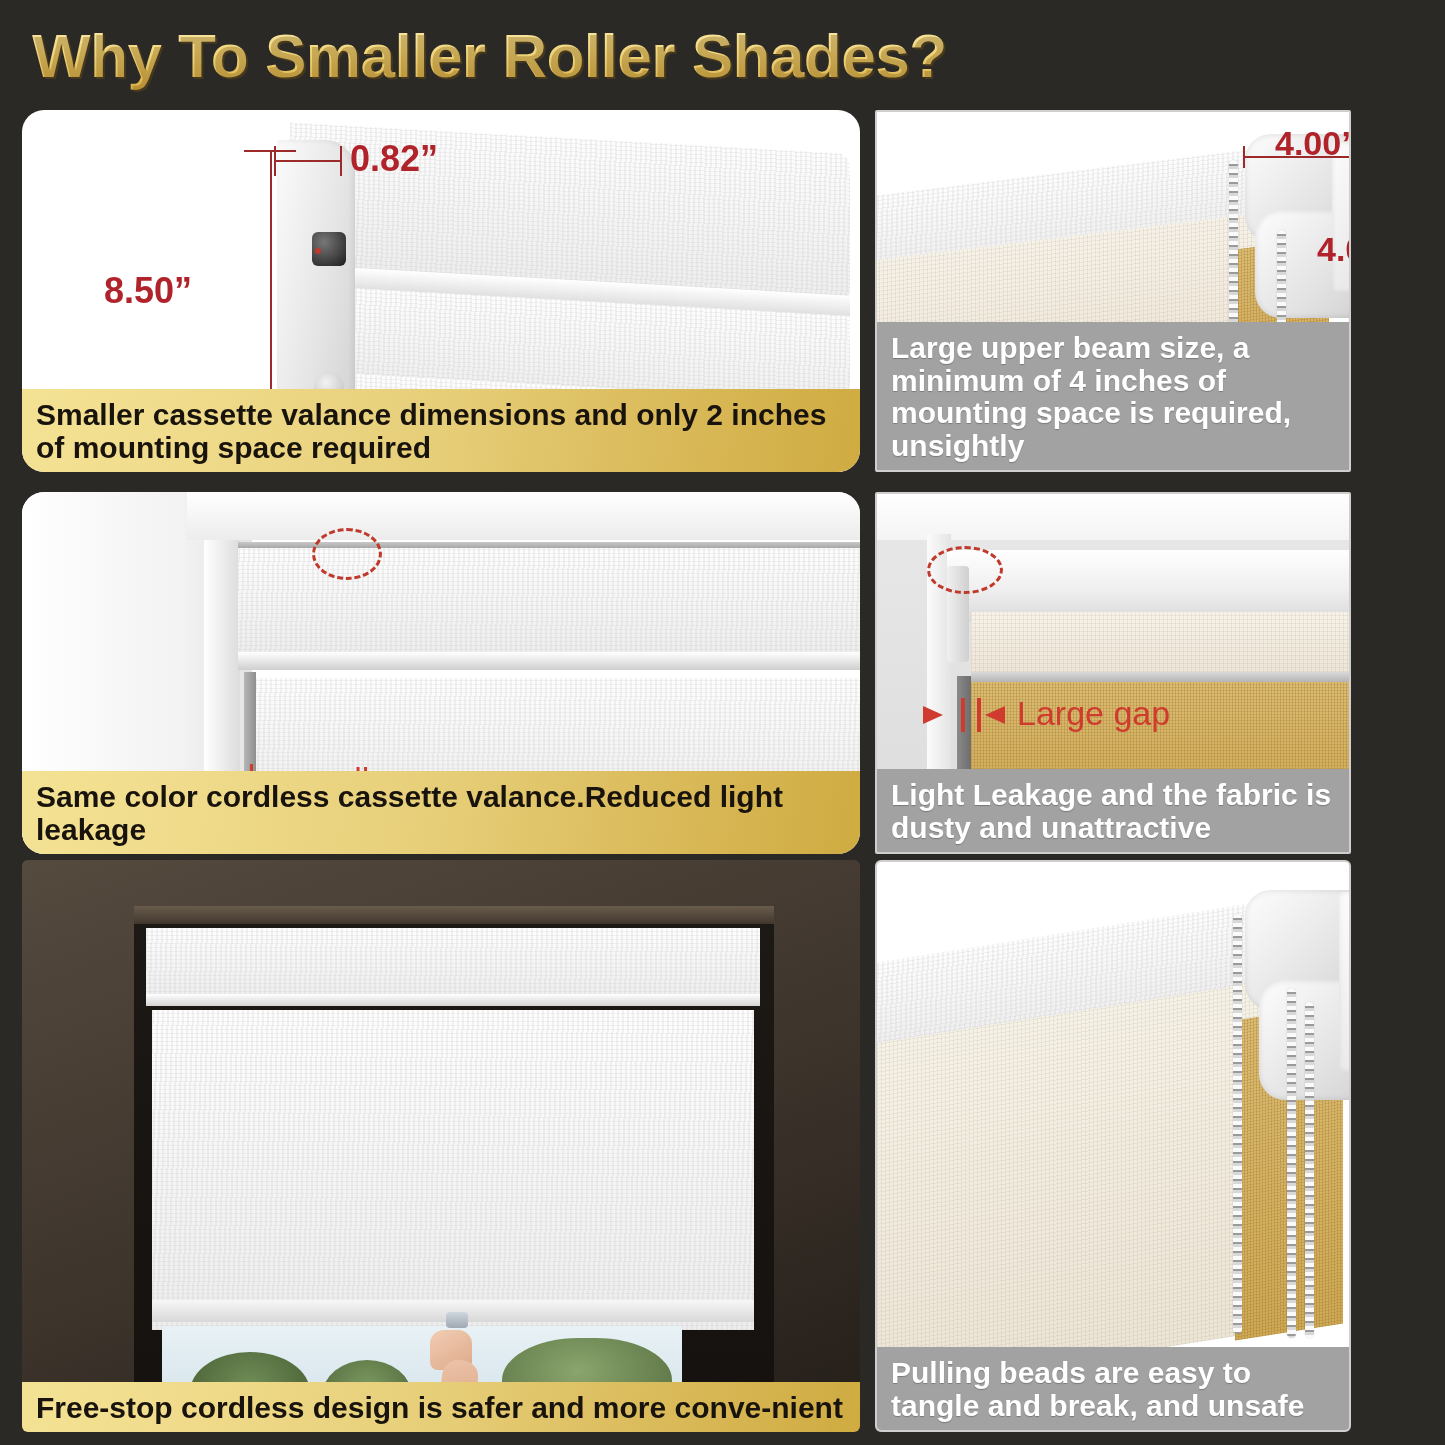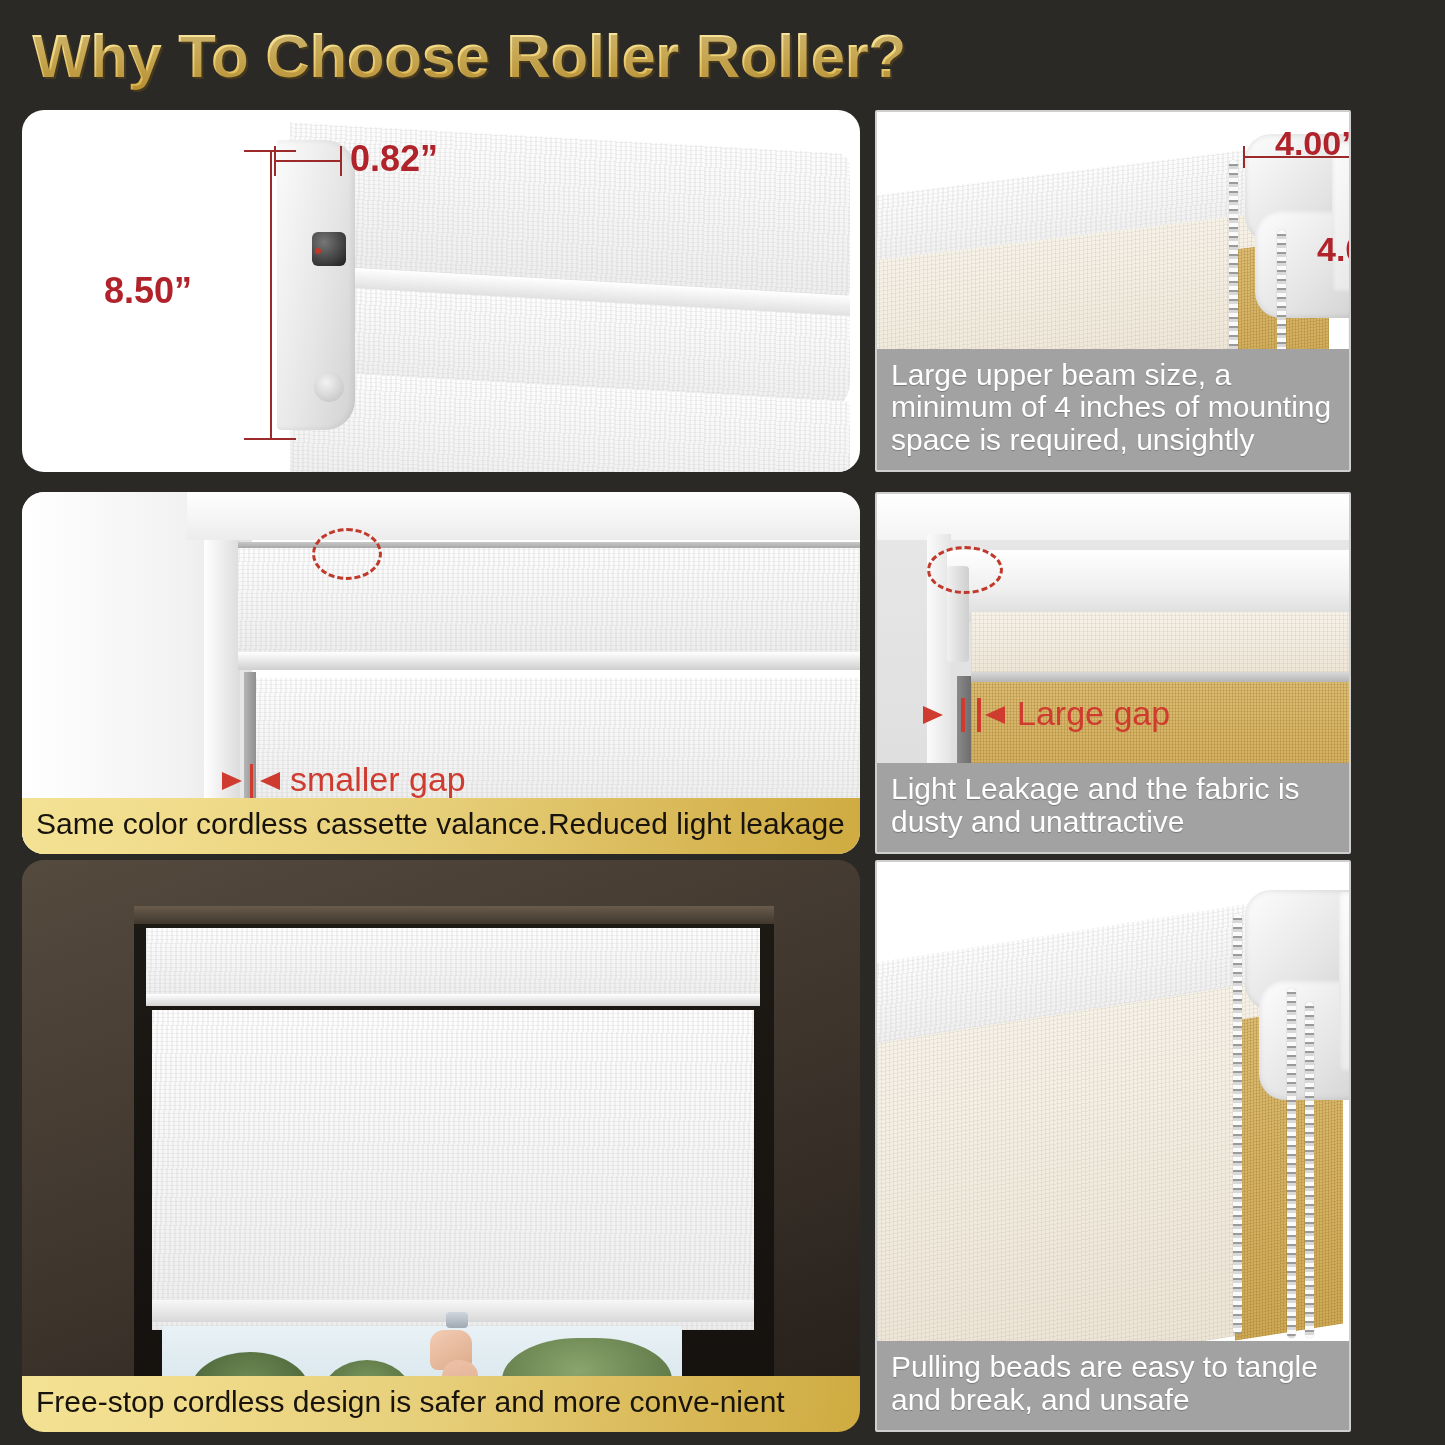--- a/index.html
+++ b/index.html
@@ -38,29 +38,29 @@
   #grid { position: absolute; left: 0; top: 110px; width: 1445px; height: 1335px; }
 
   .panel { position: absolute; overflow: hidden; }
 
   .panel.left  { left: 22px;  width: 838px; border-radius: 22px; }
   .panel.right { left: 875px; width: 476px; border-radius: 2px;
                  border: 2px solid #cfcfcf; }
 
   .panel.r1 { top: 0;   height: 362px; }
   .panel.r2 { top: 382; height: 362px; }
-  .panel.r3 { top: 750px; }
+  .panel.r3 { top: 750px; border-radius: 6px; }
 
   .photo { position: absolute; left: 0; top: 0; right: 0; bottom: 0; overflow: hidden; }
 
   
   .caption {
     position: absolute; left: 0; right: 0; bottom: 0;
-    padding: 10px 14px 14px 14px;
-    font-weight: normal;
+    padding: 10px 14px 8px 14px;
+    font-weight: bold;
     line-height: 1.08;
   }
   .caption.gold {
     background: linear-gradient(100deg,#f4e294 0%,#f0dc8c 18%,#e7cf7a 48%,#d9b958 78%,#cfab41 100%);
     color: #18130c;
     font-size: 30px;
   }
   .caption.gray {
     background: #a2a2a2;
     color: #ffffff;
@@ -106,21 +106,21 @@
   }
   .bracket {
     position:absolute; background:linear-gradient(135deg,#fdfdfd,#e3e3e3 60%,#cfcfcf);
     border-radius:26px; box-shadow:inset 0 0 6px rgba(0,0,0,.12);
   }
 </style>
 </head>
 <body>
 
 <div id="title-bar">
-  <div id="page-title">Why To Choose Roller Roller?</div>
+  <div id="page-title">Why To Smaller Roller Shades?</div>
 </div>
 
 <div id="grid">
 
   <div class="panel left r1" style="background:#ffffff;">
     <div class="photo">
 
       <div style="position:absolute;left:268px;top:28px;width:560px;height:150px;
            transform:skewY(3.2deg); border-radius:0 14px 14px 0;" class="tex-white"></div>
       <div style="position:absolute;left:268px;top:170px;width:560px;height:26px;
@@ -143,20 +143,21 @@
       <div class="dimline" style="left:252px;top:36px;width:2px;height:30px;"></div>
       <div class="dimline" style="left:318px;top:36px;width:2px;height:30px;"></div>
       <div class="dimline" style="left:252px;top:50px;width:68px;height:2px;"></div>
       <div class="dimtext" style="left:328px;top:28px;font-size:36px;">0.82”</div>
 
       <div class="dimline" style="left:248px;top:40px;width:2px;height:290px;"></div>
       <div class="dimline" style="left:222px;top:40px;width:52px;height:2px;"></div>
       <div class="dimline" style="left:222px;top:328px;width:52px;height:2px;"></div>
       <div class="dimtext" style="left:82px;top:160px;font-size:36px;">8.50”</div>
     </div>
+    <div class="caption gold">Smaller cassette valance dimensions and only 2 inches of mounting space required</div>
   </div>
 
   <div class="panel right r1" style="background:#ffffff;">
     <div class="photo">
 
       <div style="position:absolute;left:-10px;top:58px;width:430px;height:86px;
            transform:skewY(-7deg);" class="tex-white"></div>
 
       <div style="position:absolute;left:-10px;top:124px;width:410px;height:160px;
            transform:skewY(-7deg);" class="tex-cream"></div>

